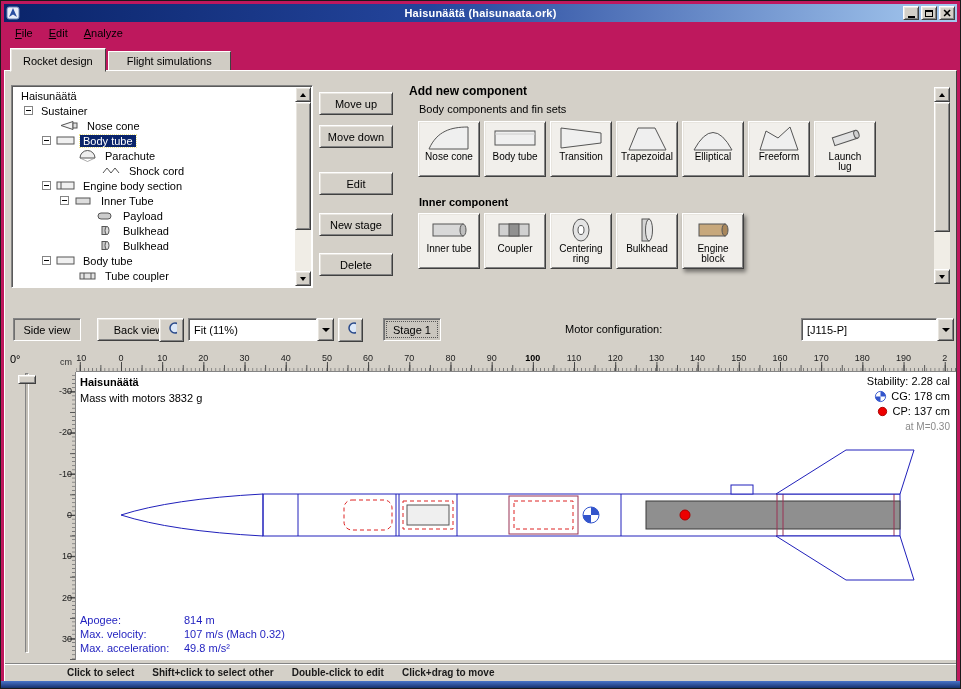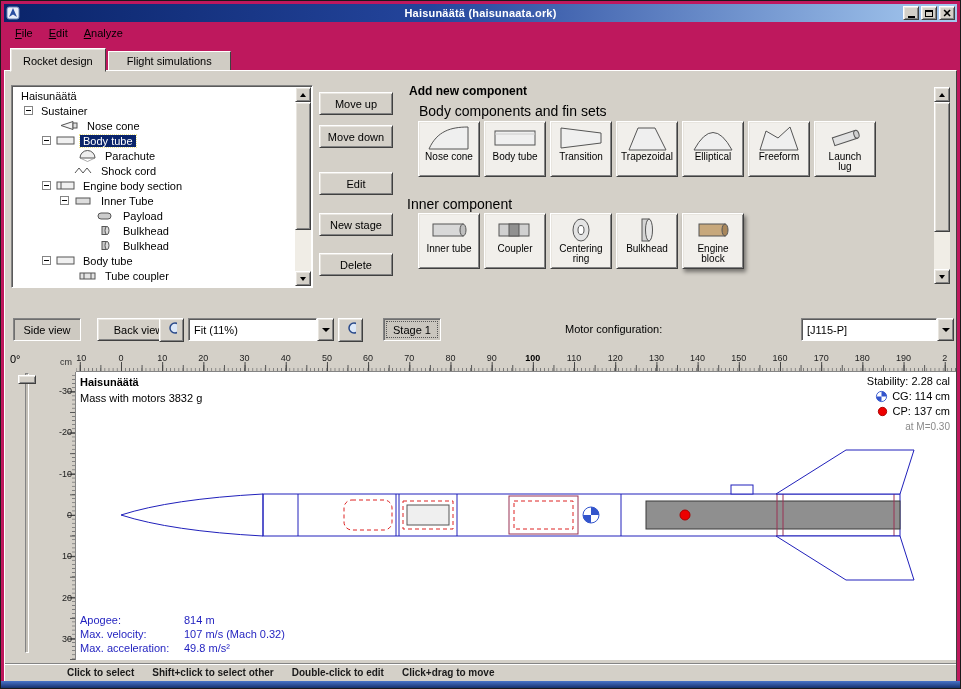--- a/index.html
+++ b/index.html
@@ -53,21 +53,21 @@
   .arr-up { width:0; height:0; border:3px solid transparent; border-bottom:4px solid #000; margin-top:-3px; }
   .arr-dn { width:0; height:0; border:3px solid transparent; border-top:4px solid #000; margin-bottom:-3px; }
   .sb-thumb { position:absolute; left:0; width:16px; }
 
   
   .btn { font-size:11px; display:flex; align-items:center; justify-content:center; color:#000; }
   .act-btn { position:absolute; left:314px; width:74px; height:23px; }
 
   
   .addpanel-title { position:absolute; left:404px; top:6px; font-size:12px; font-weight:bold;margin-top:7px; }
-  .group-label { position:absolute; font-size:14px; }
+  .group-label { position:absolute; font-size:11px; }
   .comp-btn { position:absolute; width:62px; height:56px; display:flex; flex-direction:column; align-items:center; padding-top:3px; background:#f1efeb; }
   .comp-icon { height:27px; display:flex; align-items:center; }
   .comp-label { font-size:10px; line-height:10px; text-align:center; color:#000; }
   .comp-btn.focused { box-shadow: 2px 3px 4px rgba(0,0,0,.45), inset 1px 1px 0 #e8e5df, inset -1px -1px 0 #848484; }
 
   
   .tool-btn { position:absolute; height:23px; top:247px; }
   .icon-btn { position:absolute; width:25px; height:24px; top:247px; display:flex; align-items:center; justify-content:center; }
   .combo { position:absolute; height:23px; display:flex; align-items:center; }
   .combo .cval { flex:1; font-size:11px; padding:0 5px; background:#fff; align-self:stretch; display:flex; align-items:center; }
@@ -188,21 +188,21 @@
           </div>
         <div class="trow" style="padding-left:64px">
             <span class="ticon">
               <svg width="20" height="12">
                 <path d="M2,8 A7.5,7.5 0 0 1 17,8 Z" fill="#eee" stroke="#555"></path>
                 <path d="M2,8 L9.5,11.5 L17,8" fill="none" stroke="#888" stroke-width="0.7"></path>
               </svg>
             </span>
             <span class="tlabel">Parachute</span>
           </div>
-        <div class="trow" style="padding-left:60px">
+        <div class="trow" style="padding-left:88px">
             <span class="ticon">
               <svg width="20" height="11">
                 <polyline points="1,8 5,3 9,8 13,3 17,8" fill="none" stroke="#555"></polyline>
               </svg>
             </span>
             <span class="tlabel">Shock cord</span>
           </div>
         <div class="trow" style="padding-left:28px">
             <span class="expander"></span>
             <span class="ticon">
@@ -345,21 +345,21 @@
           <svg width="44" height="27" viewBox="0 0 44 27">
             <g transform="rotate(-18 22 13)">
               <rect x="10" y="9" width="24" height="8" fill="#e2e2e2" stroke="#555"></rect>
               <ellipse cx="34" cy="13" rx="2.5" ry="4" fill="#cfcfcf" stroke="#555"></ellipse>
             </g>
           </svg>
         </span>
       <span class="comp-label">Launch lug</span>
     </button>
 
-    <div class="group-label" style="left:402px; top:125px;">Inner component</div>
+    <div class="group-label" style="left:414px; top:125px;font-weight:bold;">Inner component</div>
 
     <button class="comp-btn r" style="left:413px; top:142px;">
       <span class="comp-icon">
           <svg width="44" height="27" viewBox="0 0 44 27">
             <rect x="6" y="7" width="30" height="12" fill="#d8d8d8" stroke="#555"></rect>
             <ellipse cx="36" cy="13" rx="3" ry="6" fill="#bfbfbf" stroke="#555"></ellipse>
           </svg>
         </span>
       <span class="comp-label">Inner tube</span>
     </button>
@@ -502,21 +502,21 @@
       </div>
 
       <div class="stab">
         <div>Stability: 2.28 cal</div>
         <div class="stab-row">
           <svg width="13" height="13" viewBox="-7 -7 14 14">
               <circle r="5.5" fill="#fff" stroke="#3355cc"></circle>
               <path d="M0,0 L5.5,0 A5.5,5.5 0 0 0 0,-5.5 Z" fill="#3355cc"></path>
               <path d="M0,0 L-5.5,0 A5.5,5.5 0 0 0 0,5.5 Z" fill="#3355cc"></path>
             </svg>
-          <span>CG: 114 cm</span>
+          <span>CG: 178 cm</span>
         </div>
         <div class="stab-row">
           <svg width="13" height="13" viewBox="-7 -7 14 14">
               <circle r="4.5" fill="#ee0000" stroke="#aa0000"></circle>
             </svg>
           <span>CP: 137 cm</span>
         </div>
         <div class="cond">at M=0.30</div>
       </div>
 

